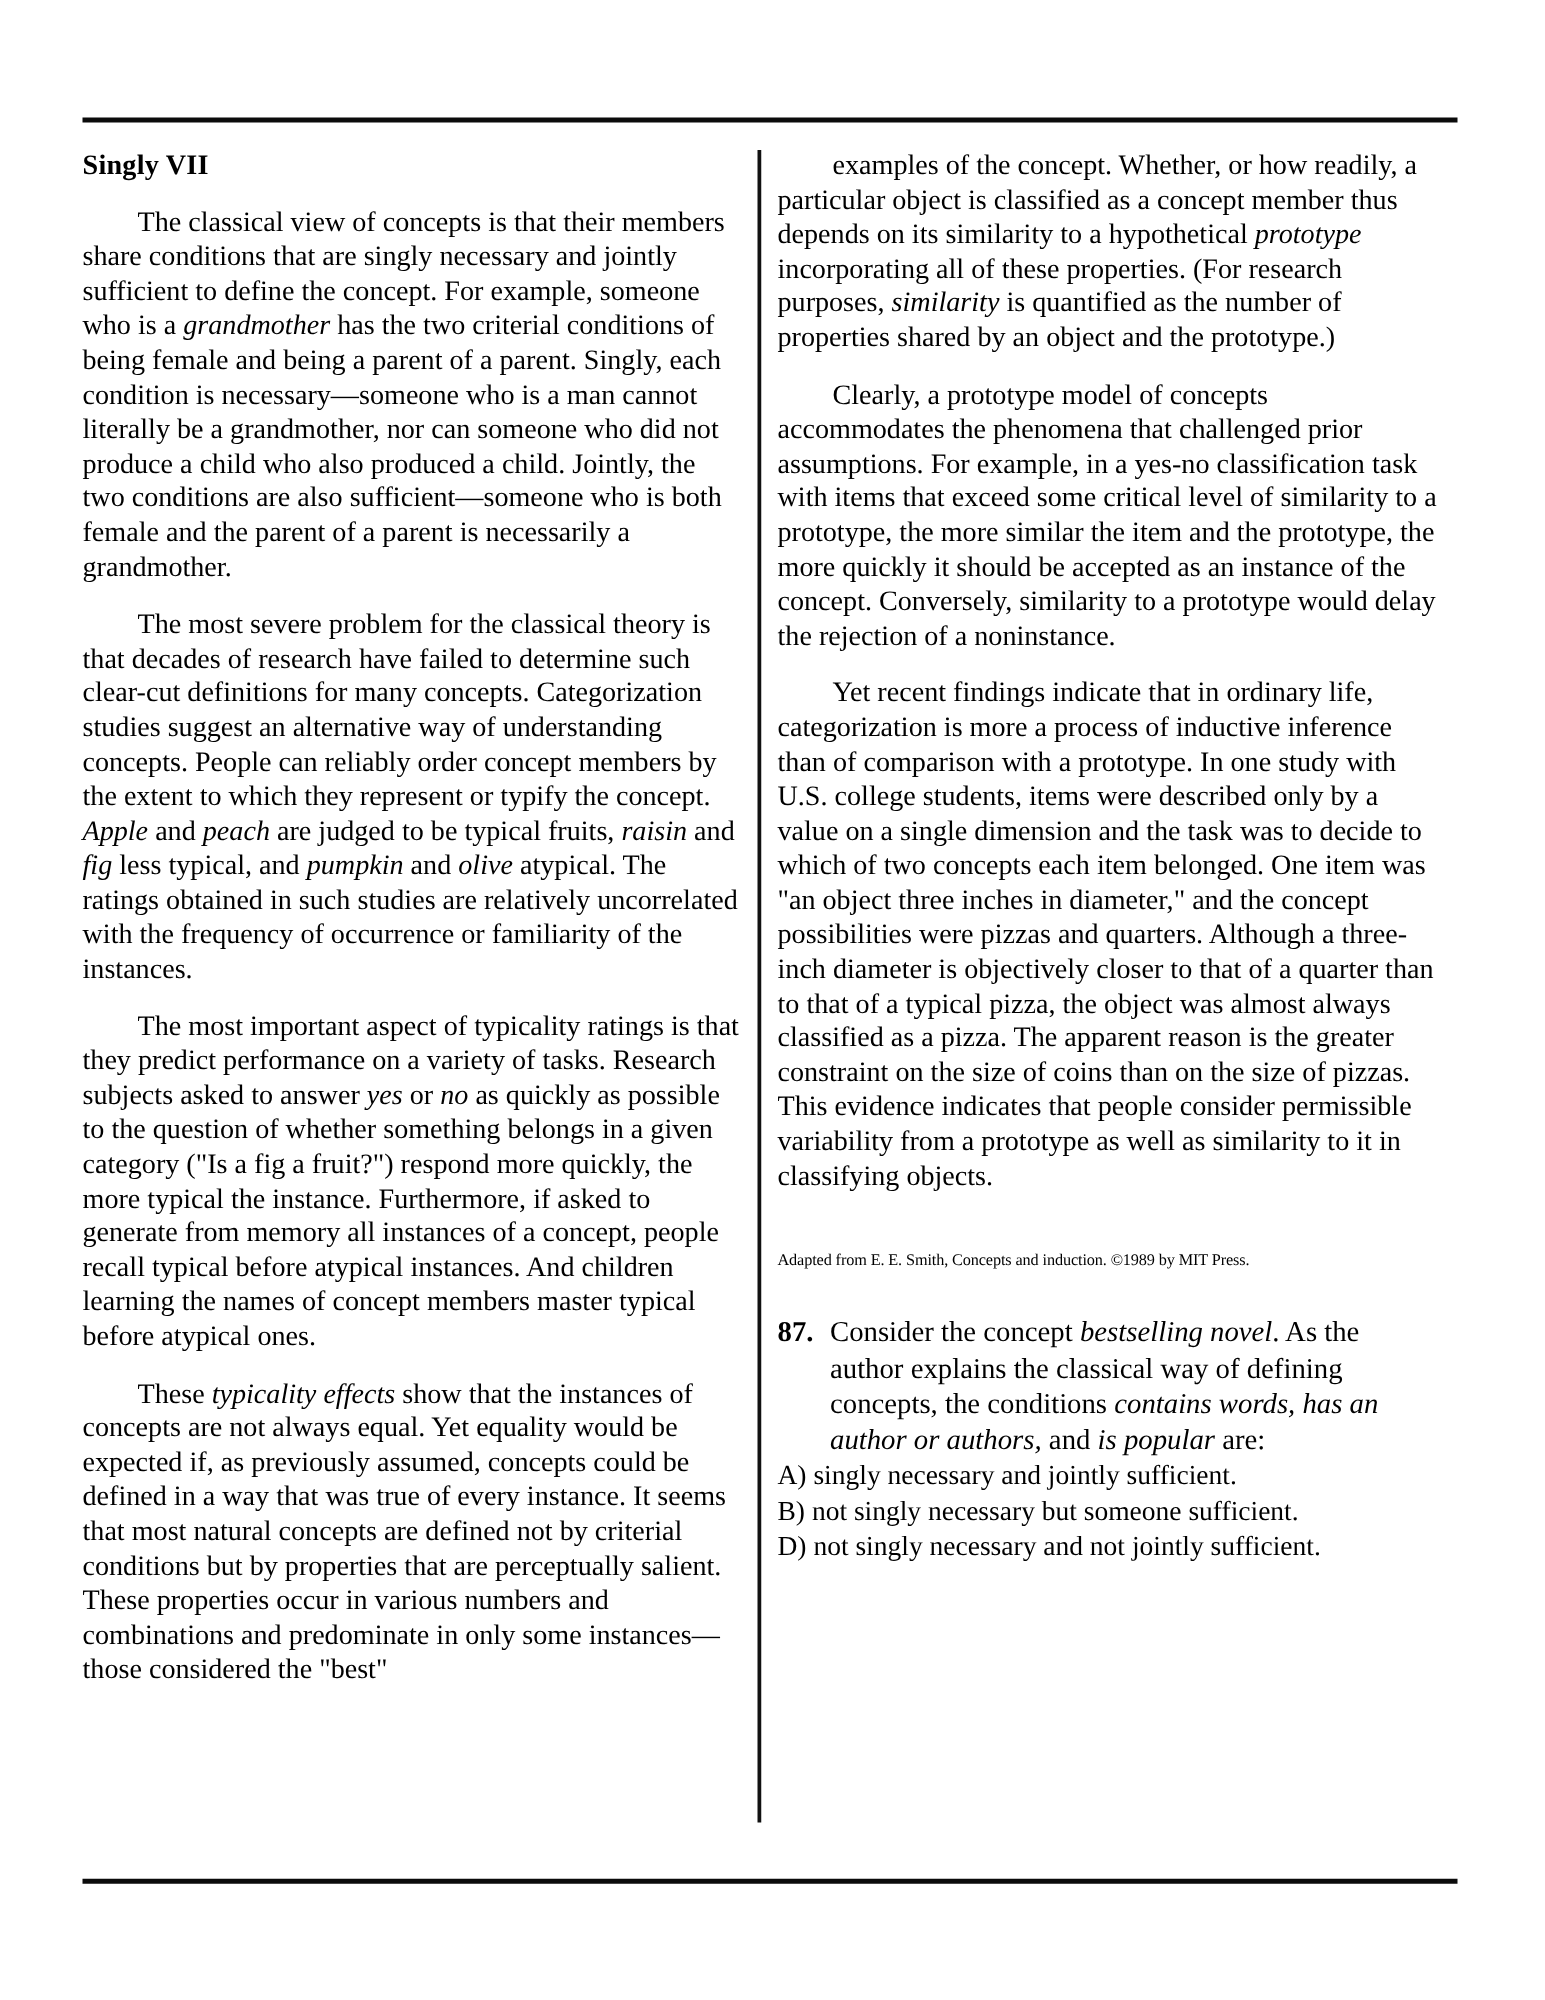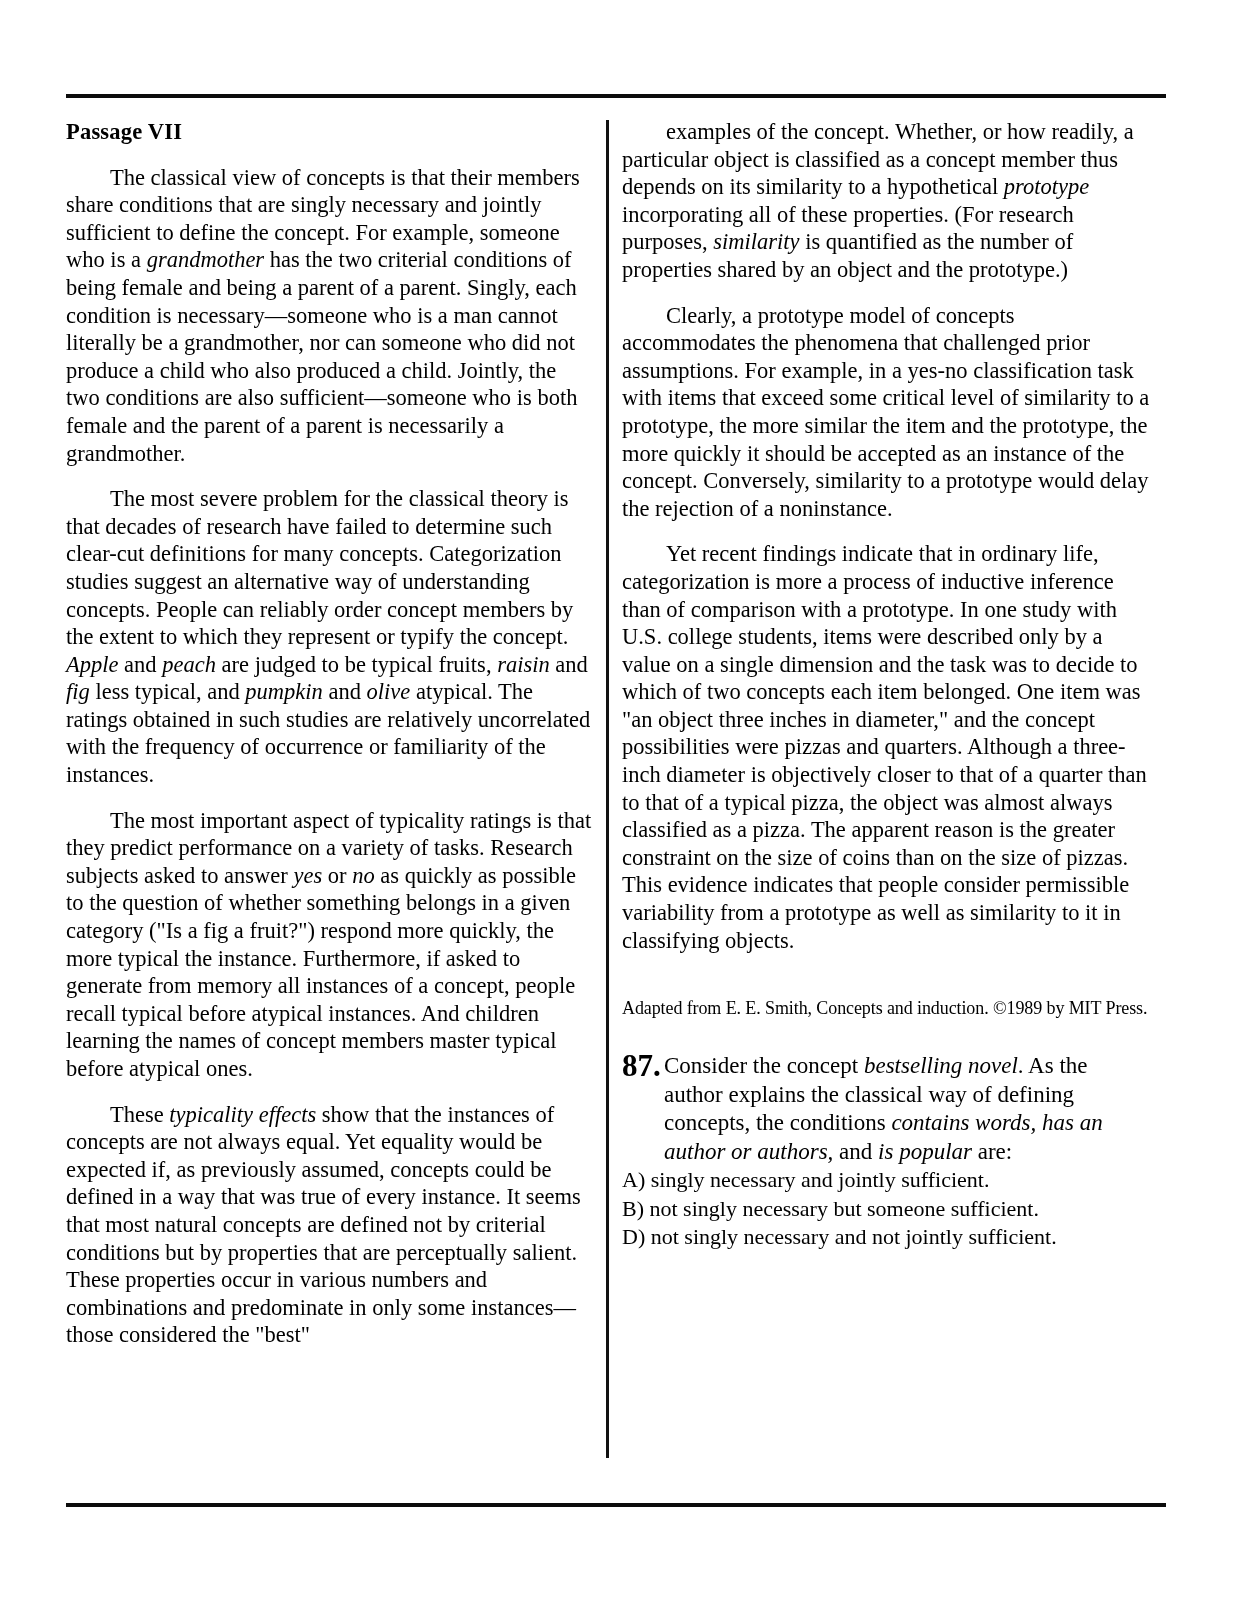--- a/index.html
+++ b/index.html
@@ -72,35 +72,35 @@
     text-indent: 44px;
   }
   p.para:last-child {
     margin-bottom: 0;
   }
   .para em, .q-stem em, .qline em {
     font-style: italic;
   }
   .attribution {
     margin: 44px 0 0 0;
-    font-size: 18px;
+    font-size: 13px;
     line-height: 20px;
     text-indent: 0;
     letter-spacing: -0.1px;
   }
   .question-block {
     margin-top: 34px;
   }
   .q-head {
     display: flex;
     align-items: flex-start;
   }
   .q-num {
     font-weight: bold;
-    font-size: 31px;
+    font-size: 23px;
     line-height: 28.5px;
     width: 42px;
     flex: 0 0 42px;
     text-align: left;
   }
   .q-stem {
     font-size: 23px;
     line-height: 28.5px;
     flex: 1 1 auto;
   }
@@ -116,21 +116,21 @@
 </head>
 <body>
 
 <div class="page">
 
   <div class="rule-top"></div>
   <div class="col-divider"></div>
   <div class="rule-bottom"></div>
 
   <div class="col col-left">
-    <div class="passage-title">Passage VII</div>
+    <div class="passage-title">Singly VII</div>
     <div id="left-body">
         <p class="para"><span>The classical view of concepts is that their members share conditions that are singly necessary and jointly sufficient to define the concept. For example, someone who is a </span><em>grandmother</em><span> has the two criterial conditions of being female and being a parent of a parent. Singly, each condition is necessary—someone who is a man cannot literally be a grandmother, nor can someone who did not produce a child who also produced a child. Jointly, the two conditions are also sufficient—someone who is both female and the parent of a parent is necessarily a grandmother.</span></p>
         <p class="para"><span>The most severe problem for the classical theory is that decades of research have failed to determine such clear-cut definitions for many concepts. Categorization studies suggest an alternative way of understanding concepts. People can reliably order concept members by the extent to which they represent or typify the concept. </span><em>Apple</em><span> and </span><em>peach</em><span> are judged to be typical fruits, </span><em>raisin</em><span> and </span><em>fig</em><span> less typical, and </span><em>pumpkin</em><span> and </span><em>olive</em><span> atypical. The ratings obtained in such studies are relatively uncorrelated with the frequency of occurrence or familiarity of the instances.</span></p>
         <p class="para"><span>The most important aspect of typicality ratings is that they predict performance on a variety of tasks. Research subjects asked to answer </span><em>yes</em><span> or </span><em>no</em><span> as quickly as possible to the question of whether something belongs in a given category ("Is a fig a fruit?") respond more quickly, the more typical the instance. Furthermore, if asked to generate from memory all instances of a concept, people recall typical before atypical instances. And children learning the names of concept members master typical before atypical ones.</span></p>
         <p class="para"><span>These </span><em>typicality effects</em><span> show that the instances of concepts are not always equal. Yet equality would be expected if, as previously assumed, concepts could be defined in a way that was true of every instance. It seems that most natural concepts are defined not by criterial conditions but by properties that are perceptually salient. These properties occur in various numbers and combinations and predominate in only some instances—those considered the "best"</span></p>
       </div>
   </div>
 
   <div class="col col-right">
     <div id="right-body">

